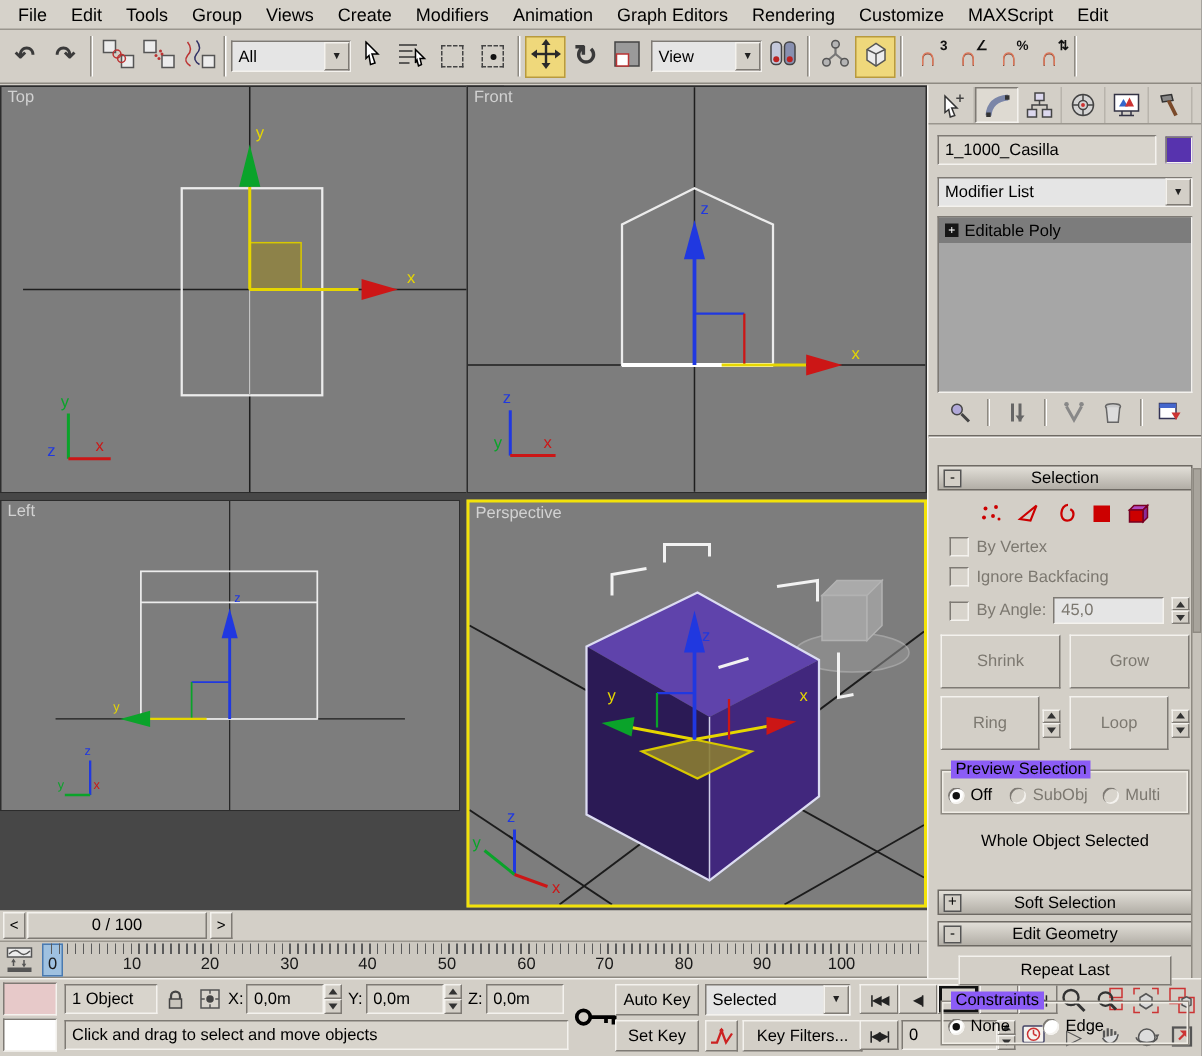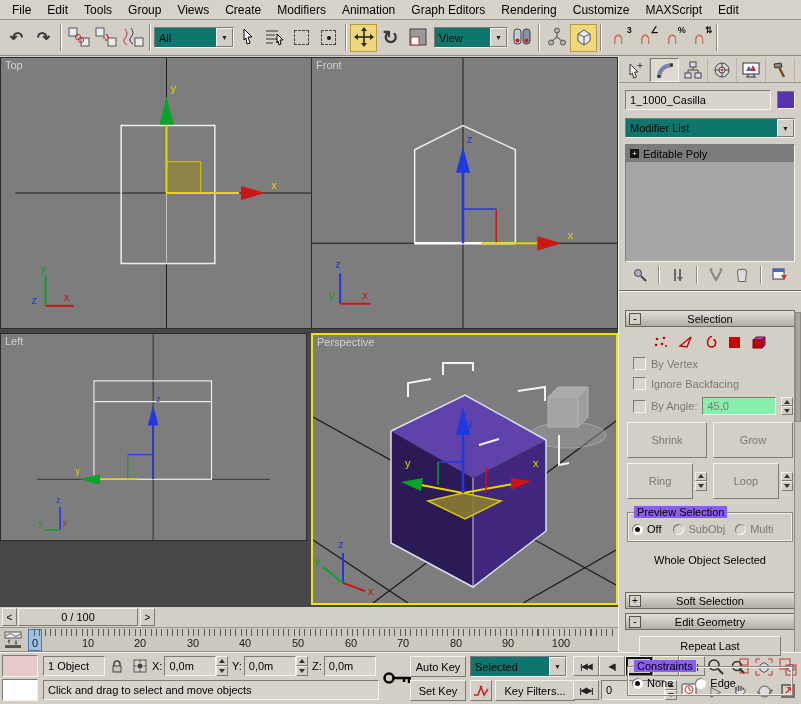--- a/index.html
+++ b/index.html
@@ -11,21 +11,21 @@
 .ctr{display:flex;align-items:center;justify-content:center}
 
 .menubar{height:20px;display:flex;align-items:center;padding-left:4px;background:#d6d2ca;border-bottom:1px solid #9a968e}
 .menu-item{padding:2px 8px;font-size:12px;white-space:nowrap}
 
 .toolbar{height:36px;display:flex;align-items:center;padding:0 3px;background:#d3cfc7;border-bottom:1px solid #8e8a82}
 .tbtn{width:27px;height:28px;display:flex;align-items:center;justify-content:center;position:relative;flex:none}
 .tbtn.on{background:#efd87b;border:1px solid #b89a3e}
 .tbsep{width:0;height:27px;border-left:1px solid #8e8a82;border-right:1px solid #fff;margin:0 3px;flex:none}
 .glyph{font-size:16px;color:#3a3a3a;font-weight:bold;line-height:1}
-.dd{height:21px;display:flex;align-items:stretch;flex:none;border:1px solid;border-color:#7e7a74 #f4f2ee #f4f2ee #7e7a74;background:#0f766e}
+.dd{height:21px;display:flex;align-items:stretch;flex:none;border:1px solid;border-color:#7e7a74 #f4f2ee #f4f2ee #7e7a74;background:#e5e5e5}
 .dd .val{flex:1;display:flex;align-items:center;padding:0 4px;white-space:nowrap;overflow:hidden}
 .ddbtn{width:17px;display:flex;align-items:center;justify-content:center;font-size:7px;color:#222;background:#d3cfc7;border:1px solid;border-color:#f4f2ee #7e7a74 #7e7a74 #f4f2ee}
 .dashbox{width:15px;height:15px;border:1px dashed #444;position:relative}
 .dashbox .dot{position:absolute;left:5px;top:5px;width:4px;height:4px;border-radius:2px;background:#111}
 .magnet{position:relative;font-size:17px;font-weight:bold;color:#e0795a;line-height:1;text-shadow:0 1px 0 #8a4a38}
 .magnet sup{position:absolute;right:-7px;top:-3px;font-size:9px;color:#111;font-weight:bold;text-shadow:none}
 
 .vpwrap{left:0;top:57px;width:618px;height:550px;background:#474747}
 .vp{position:absolute;background:#7d7d7d;border:1px solid #2c2c2c}
 .vp.active{border:2px solid #f2e20a}
@@ -711,21 +711,21 @@
         <span class="cb"></span>
         <span class="dis">By Vertex</span>
       </div>
       <div class="row" style="margin:7px 0 0 14px;gap:5px">
         <span class="cb"></span>
         <span class="dis">Ignore Backfacing</span>
       </div>
       <div class="row" style="margin:7px 8px 0 14px;gap:5px">
         <span class="cb"></span>
         <span class="dis">By Angle:</span>
-        <div class="fld" style="flex:1;height:18px;background:#86efac">
+        <div class="fld" style="flex:1;height:18px;background:#e5e5e5">
             <input class="dis" style="color: rgb(124, 120, 112);" value="45,0">
           </div>
         <span class="spin" style="height:18px">
             <i class="up"></i>
             <i class="dn"></i>
           </span>
       </div>
       <div class="row" style="margin:7px 8px 0;gap:6px">
         <div class="r pbtn dis" style="flex:1">
             <span>Shrink</span>

